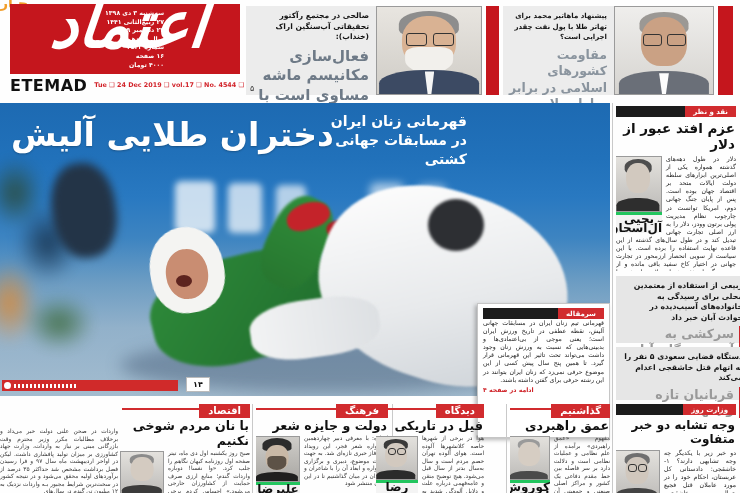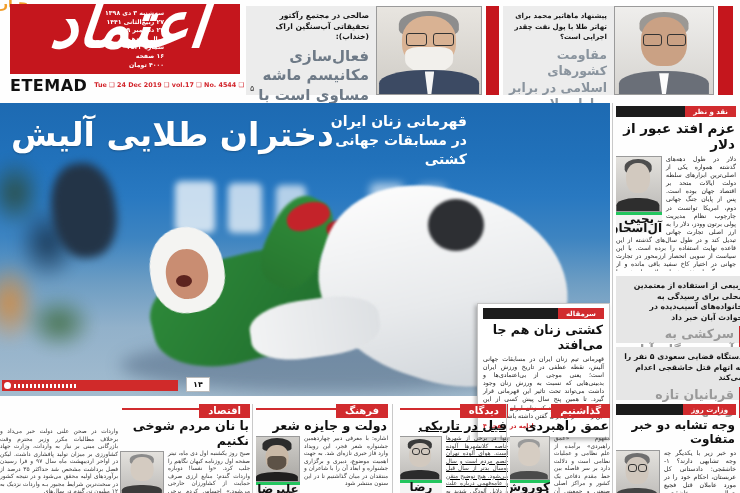--- a/index.html
+++ b/index.html
@@ -177,21 +177,20 @@
       <span class="credit-ticks"></span>
     </div>
     <div class="abs page-badge">۱۴</div>
   </div>
 
   <div class="abs white-card" style="left:477px;top:263px;width:121px;height:125px;margin-top:40px;">
     <div class="sechead">
       <div class="blk"></div>
       <div class="tab">سرمقاله</div>
     </div>
-    <div class="card-head rtl">کشتی زنان هم جا می‌افتد</div>
     <div class="bodytxt rtl">
       <span>قهرمانی تیم زنان ایران در مسابقات جهانی آلیش، نقطه عطفی در تاریخ ورزش ایران است؛ یعنی موجی از بی‌اعتمادی‌ها و بدبینی‌هایی که نسبت به ورزش زنان وجود داشت</span>
       <span>می‌تواند تحت تاثیر این قهرمانی قرار گیرد. تا همین پنج سال پیش کسی از این موضوع حرفی نمی‌زد که زنان ایران بتوانند در این رشته حرفی برای گفتن داشته باشند.</span>
     </div>
     <div class="cont">ادامه در صفحه ۴</div>
   </div>
 
   <div class="abs vline" style="left:612px;top:103px;height:390px;"></div>
 
   <div class="abs rc" style="top:106px;height:165px;overflow:hidden;">
@@ -291,21 +290,21 @@
           <span class="p-body" style="width:96%;height:26%;background:#1f1f1f;display:block;"></span>
         </span>
         <span class="cap" style="display:block;">علیرضا پنجه‌ای</span>
       </span>
       <span>اشاره: با معرفی دبیر چهاردهمین جشنواره شعر فجر، این رویداد وارد فاز خبری تازه‌ای شد. به جهت اهمیت موضوع، دبیری و برگزاری جشنواره و ابعاد آن را با شاعران و منتقدان در میان گذاشتیم تا در این ستون منتشر شود</span>
     </div>
   </div>
 
   <div class="abs vline" style="left:392px;top:404px;height:89px;"></div>
 
-  <div class="abs bcol" style="left:400px;width:108px;text-decoration:underline;">
+  <div class="abs bcol" style="left:376px;width:108px;">
     <div class="label-row">
       <div class="rule"></div>
       <div class="tab">دیدگاه</div>
     </div>
     <div class="b-head rtl">فیل در تاریکی</div>
     <div class="b-body rtl">
       <span class="float-port" style="display:block;width:42px;">
         <span class="portrait" style="display:block;width:42px;height:42px;">
           <span class="p-hair" style="top:2px;width:58%;height:26%;background:#3a3a3a;display:block;"></span>
           <span class="p-head" style="top:6px;width:52%;height:56%;background:#d2c9bf;display:block;"></span>

